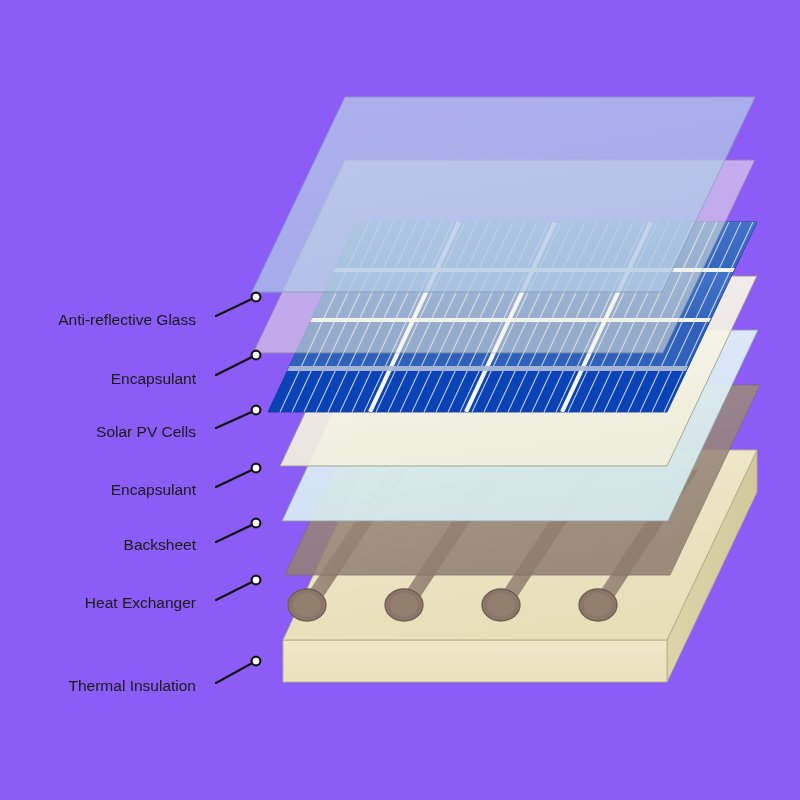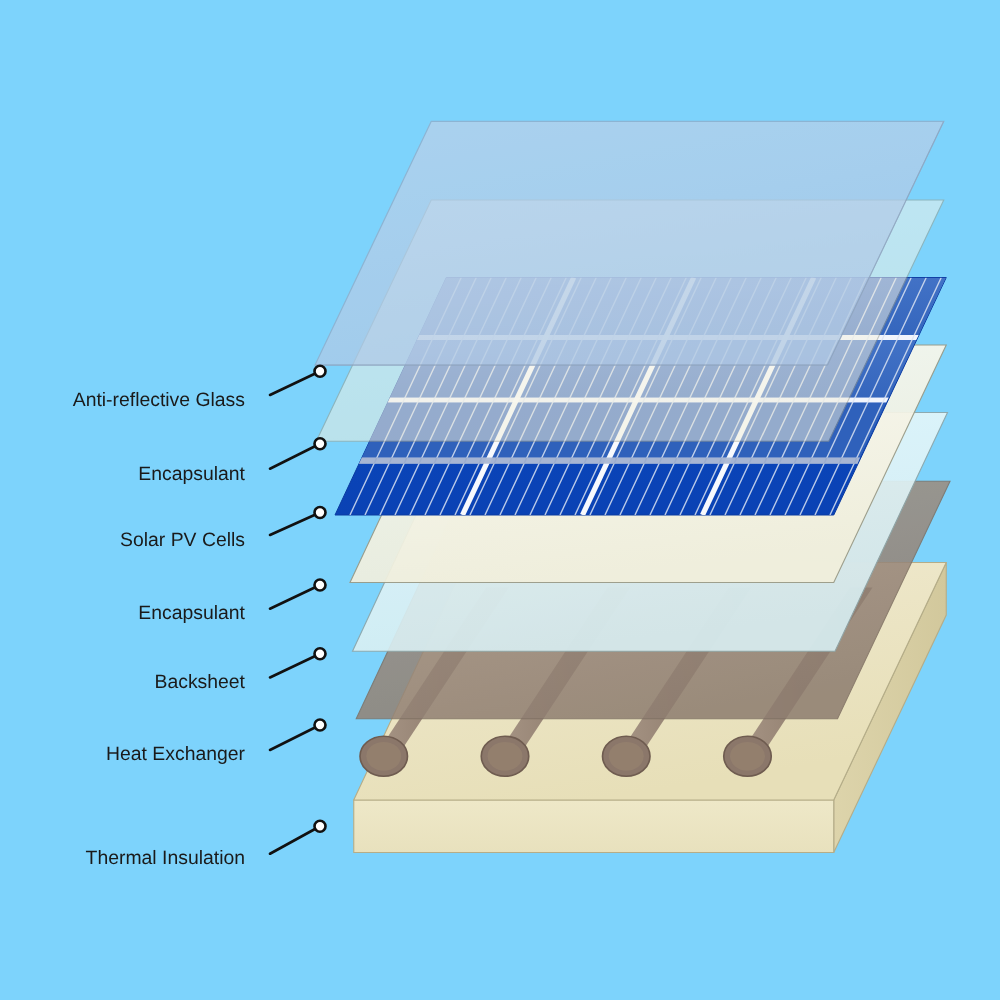--- a/index.html
+++ b/index.html
@@ -11,21 +11,21 @@
   body {
     width: 800px;
     height: 800px;
     font-family: "Liberation Sans", sans-serif;
     overflow: hidden;
   }
   #stage {
     position: relative;
     width: 800px;
     height: 800px;
-    background: #7dd3fc;
+    background: #8b5cf6;
   }
   #diagram-svg {
     position: absolute;
     left: 0;
     top: 0;
     width: 800px;
     height: 800px;
     display: block;
   }
   .callout-label {

